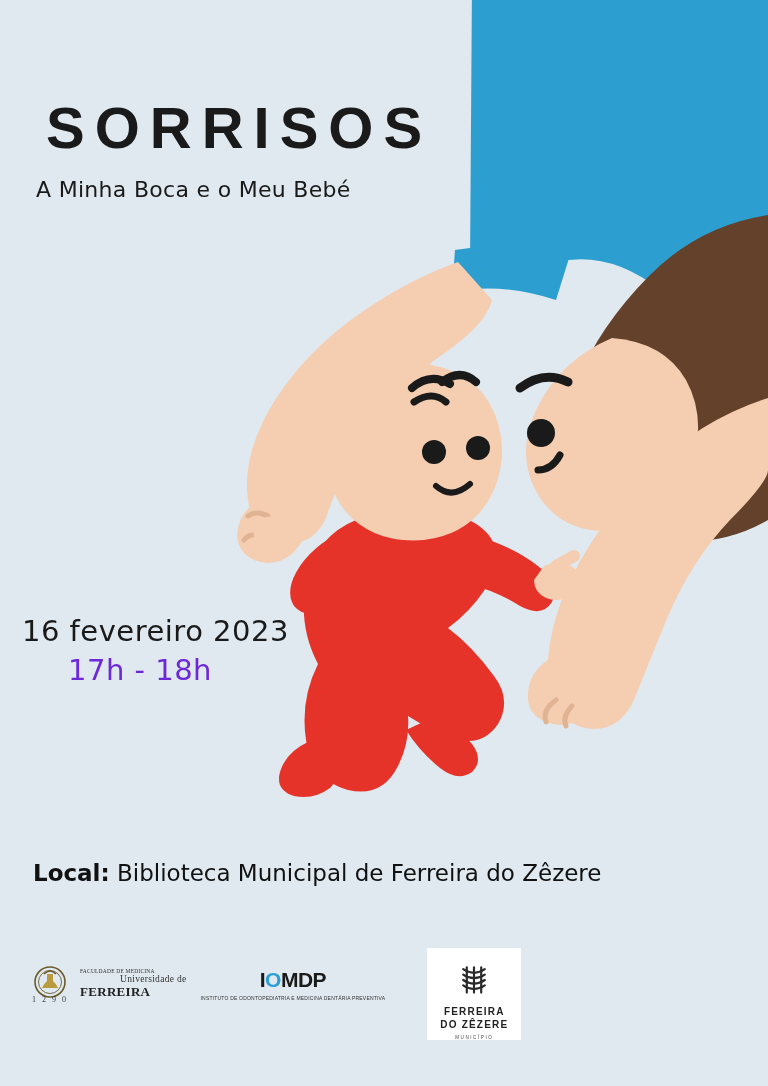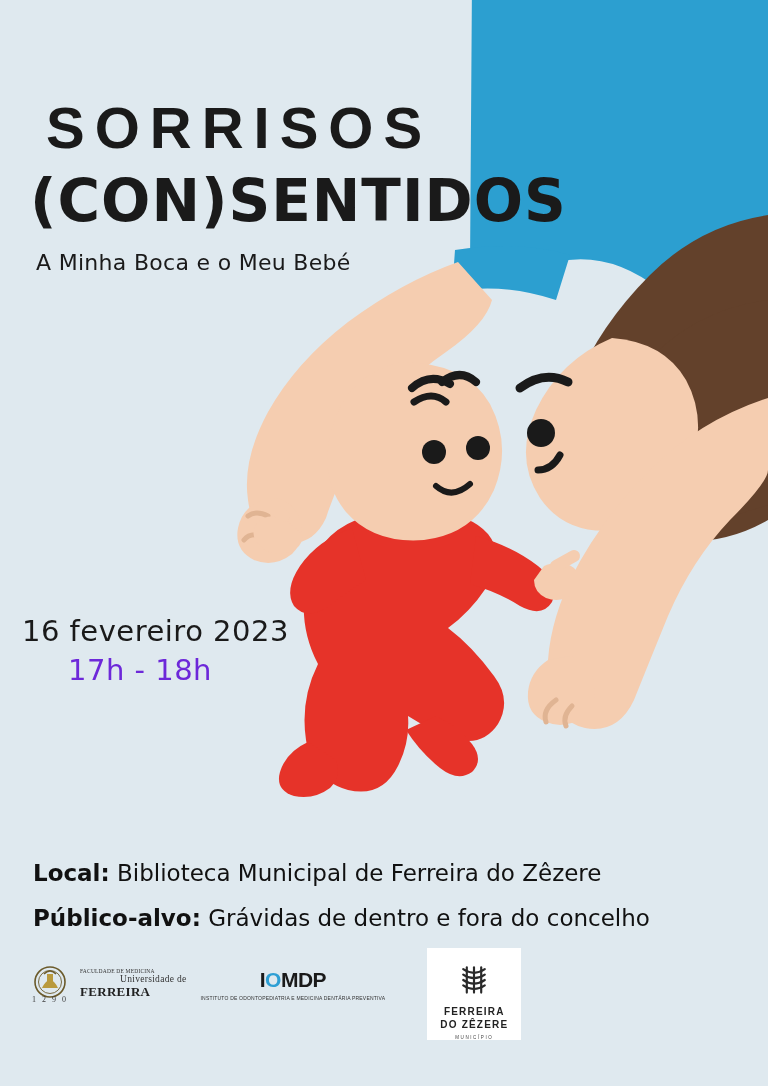--- a/index.html
+++ b/index.html
@@ -290,37 +290,32 @@
 
       <circle cx="434" cy="452" r="12" fill="#1a1a1a"></circle>
       <circle cx="478" cy="448" r="12" fill="#1a1a1a"></circle>
 
       <path d="M436 486 Q452 500 470 484" stroke="#1a1a1a" stroke-width="6" fill="none" stroke-linecap="round"></path>
     </g>
   </svg>
 
   <div class="headline-block">
     <div class="title-line1">SORRISOS</div>
-    <div class="title-line2">(CON)SENTIDOS</div>
     <div class="subtitle">A Minha Boca e o Meu Bebé</div>
   </div>
 
   <div class="date-block">
     <div class="date-line">16 fevereiro  2023</div>
     <div class="time-line">17h - 18h</div>
   </div>
 
   <div class="info-block">
     <div class="info-row">
       <b>Local:</b>
       <span class="val">Biblioteca Municipal de Ferreira do Zêzere</span>
-    </div>
-    <div class="info-row">
-      <b>Público-alvo:</b>
-      <span class="val">Grávidas de dentro e fora do concelho</span>
     </div>
   </div>
 
   <div class="logos">
 
     <div class="logo-col">
       <div class="logo-uc">
         <div class="uc-seal">
           <svg viewBox="0 0 44 44" width="44" height="44" xmlns="http://www.w3.org/2000/svg">
             <circle cx="22" cy="20" r="15" fill="none" stroke="#6b5a2a" stroke-width="1.6"></circle>

